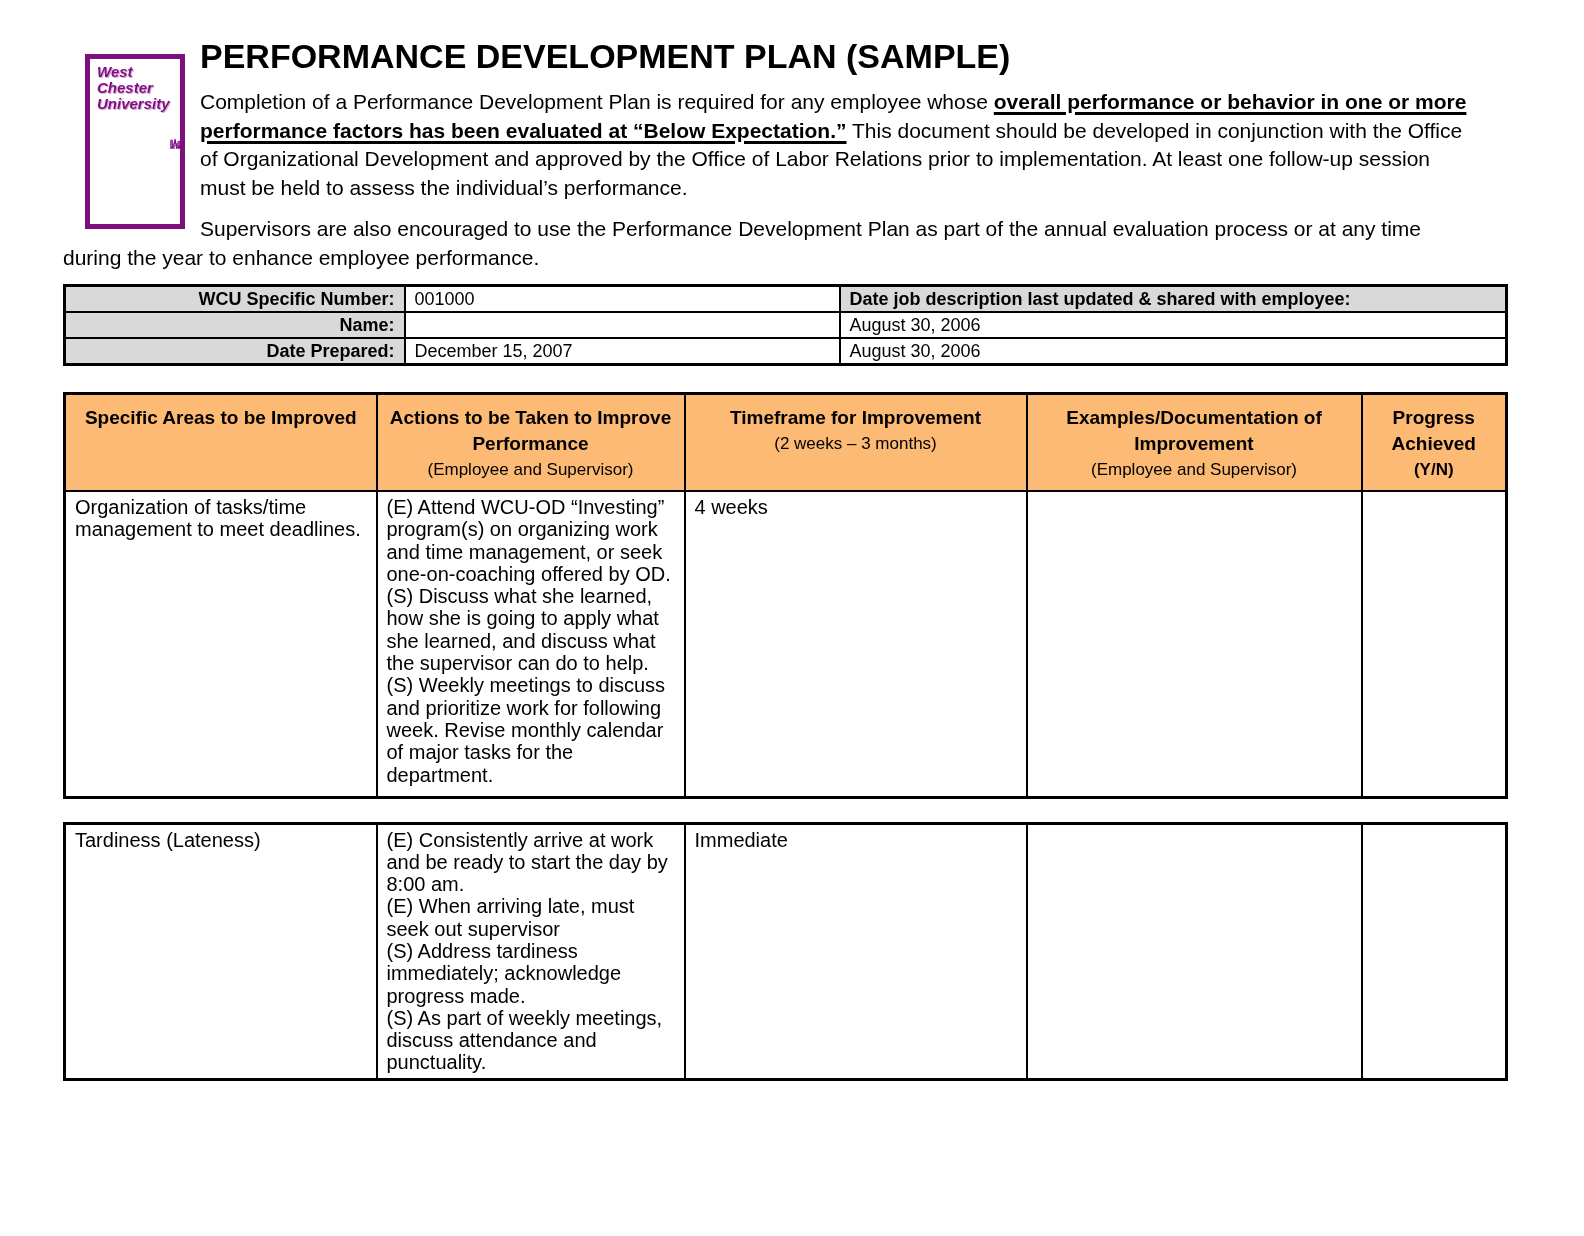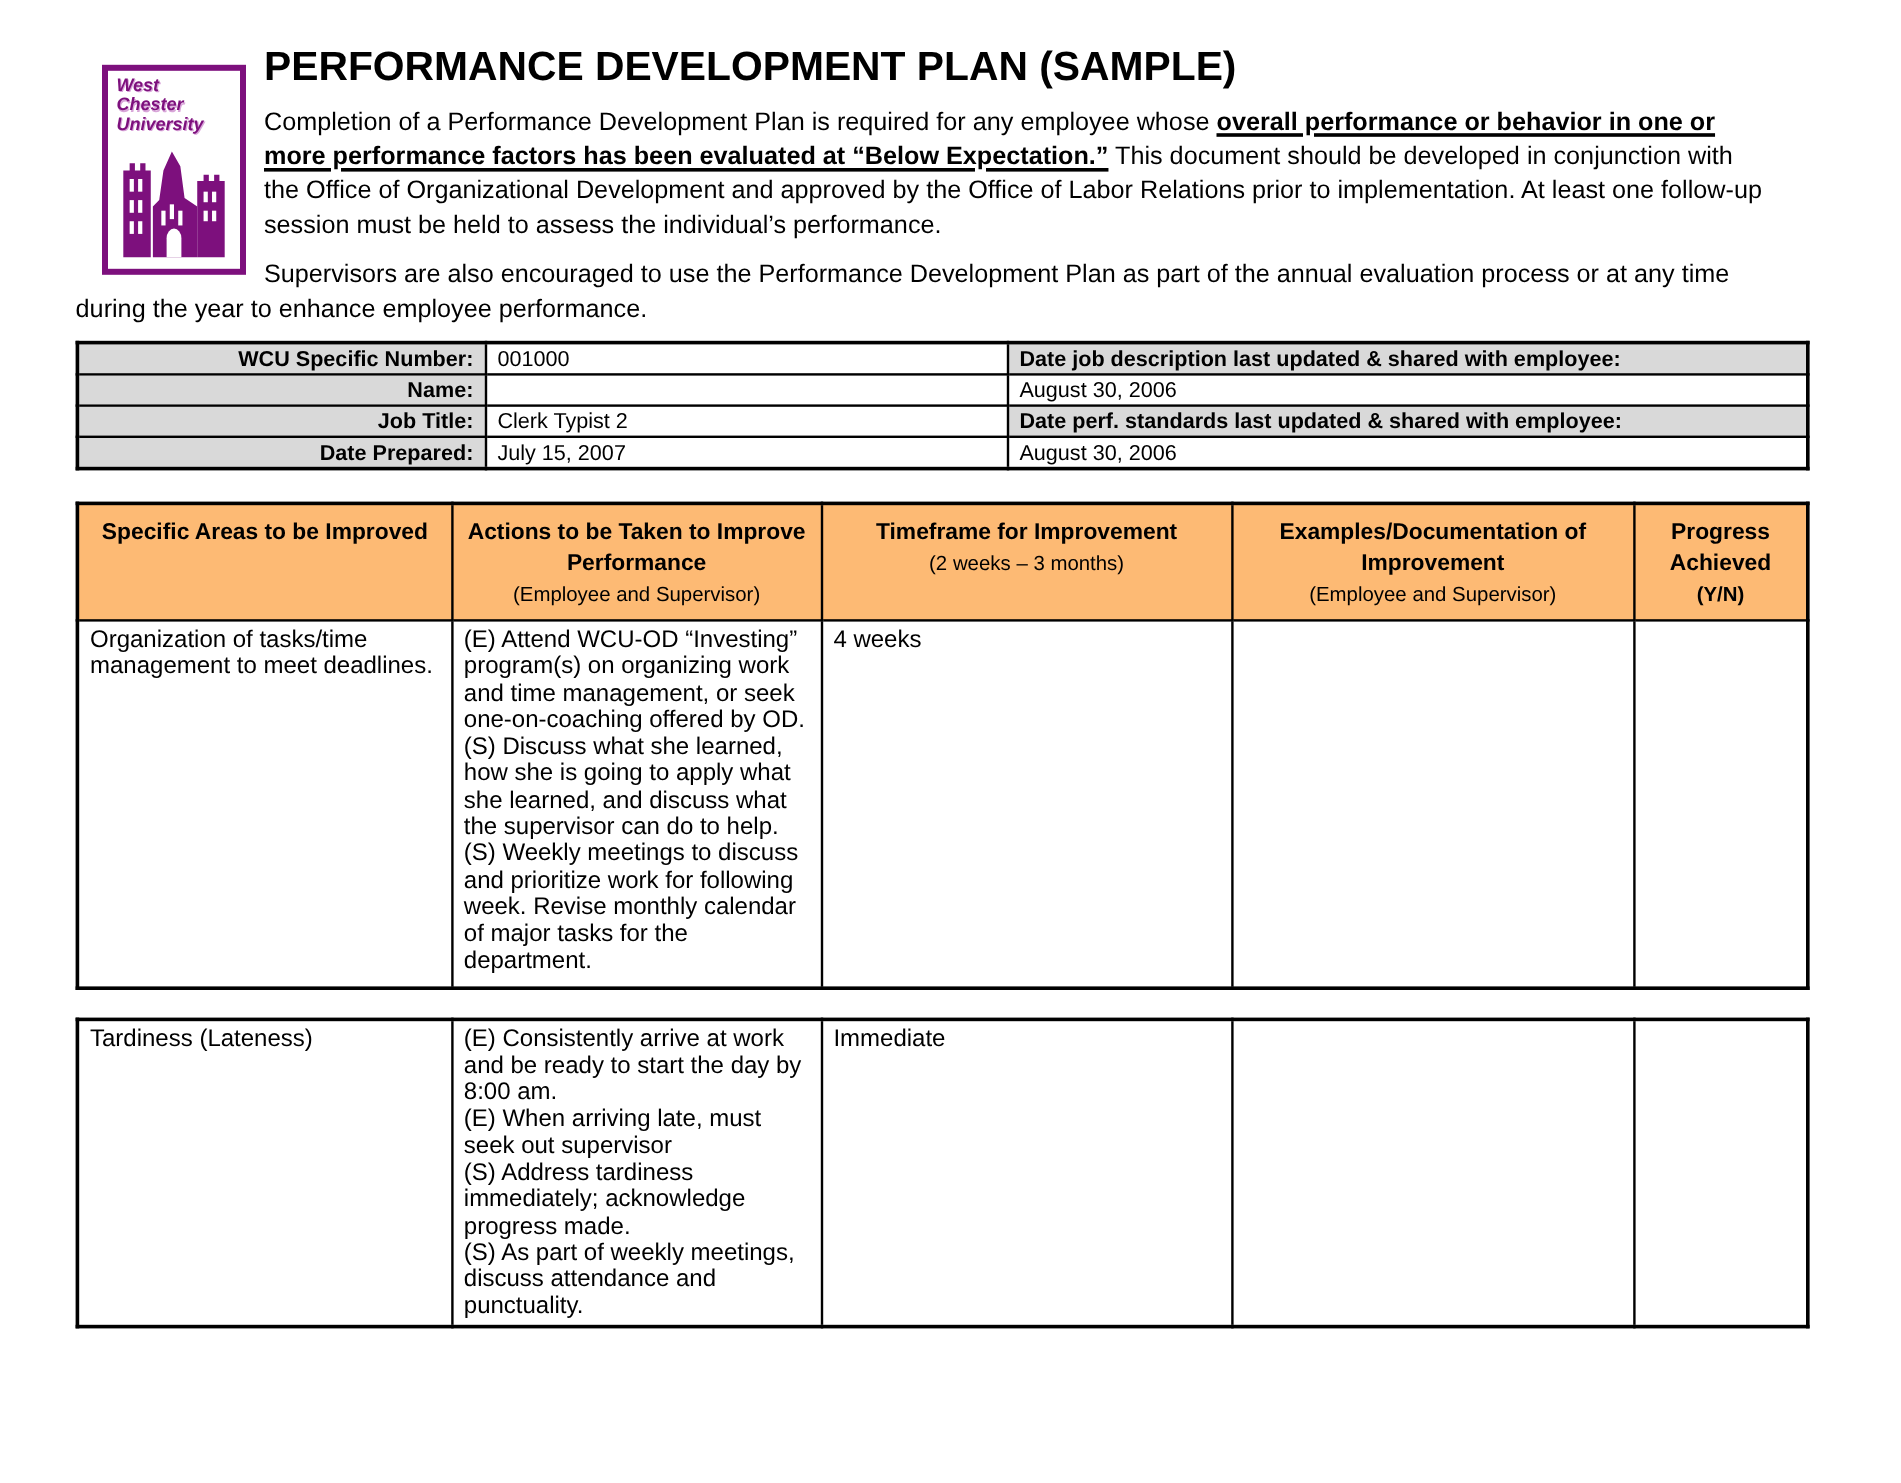--- a/index.html
+++ b/index.html
@@ -5,24 +5,24 @@
   html,body{margin:0;padding:0;background:#fff;}
   body{
     width:1584px;height:1236px;overflow:hidden;
     font-family:"Liberation Sans","DejaVu Sans",sans-serif;
     color:#000;
   }
   .page{padding:38px 79px 0 63px;}
 
   
   .logo{
-    float:left;width:120px;height:175px;box-sizing:border-box;
+    float:left;width:100px;height:175px;box-sizing:border-box;
     border:5px solid #7d107d;background:#fff;
     margin:16px 15px 8px 22px;
-    display:flex;flex-direction:column;align-items:center;
+    display:flex;flex-direction:row;align-items:center;
   }
   .logo-text{padding:5px 0 0 2px;align-self:flex-start;padding-left:7px;}
   .logo-text div{
     font-weight:bold;font-style:italic;color:#7d107d;
     font-size:15px;line-height:16px;letter-spacing:0;
     text-shadow:1px 1px 0 #d9a6d9;
   }
   .logo svg{margin-top:2px;}
 
   
@@ -132,27 +132,22 @@
         <td class="ilabel">WCU Specific Number:</td>
         <td class="ivalue">001000</td>
         <td class="irh">Date job description last updated &amp; shared with employee:</td>
       </tr>
       <tr>
         <td class="ilabel">Name:</td>
         <td class="ivalue"></td>
         <td class="irv">August 30, 2006</td>
       </tr>
       <tr>
-        <td class="ilabel">Job Title:</td>
-        <td class="ivalue">Clerk Typist 2</td>
-        <td class="irh">Date perf. standards last updated &amp; shared with employee:</td>
-      </tr>
-      <tr>
         <td class="ilabel">Date Prepared:</td>
-        <td class="ivalue">July 15, 2007</td>
+        <td class="ivalue">December 15, 2007</td>
         <td class="irv">August 30, 2006</td>
       </tr>
     </tbody>
   </table>
 
   <table class="plan first">
     <colgroup>
       <col style="width:312px">
         <col style="width:308px">
         <col style="width:342px">

